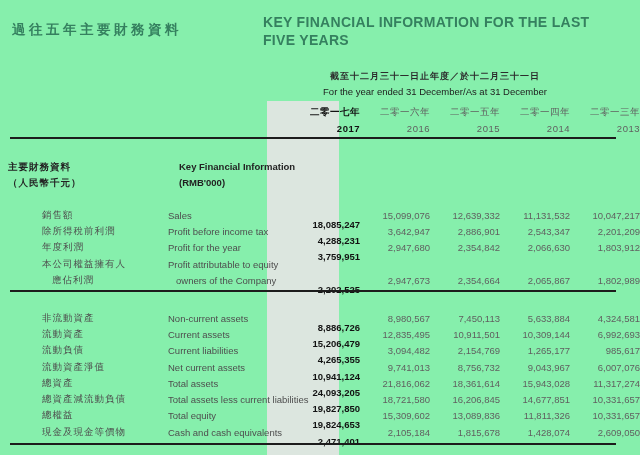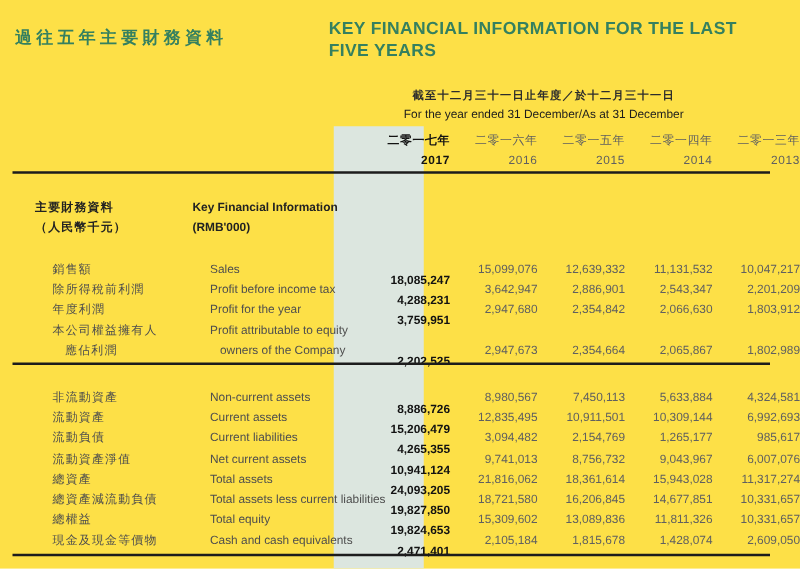--- a/index.html
+++ b/index.html
@@ -1,19 +1,19 @@
 <!DOCTYPE html>
 <html style="--accent: #35805f; --band: #dce6df; --rule: #1c1c1c; --label: #4e4e4e; --graynum: #606060;"><head>
 <meta charset="utf-8">
 <style>
   html,body{margin:0;padding:0;background:#ffffff;}
   .page{
     position:relative;
     width:640px;height:455px;
-    background:#fde047;
+    background:#86efac;
     overflow:hidden;
     font-family:"Liberation Sans","DejaVu Sans",sans-serif;
     color:#333;
   }
   .band{
     position:absolute;left:267px;top:101px;width:72px;height:354px;
     background:var(--band,#dce6df);z-index:0;
   }
   .title-zh{
     position:absolute;left:12px;top:21px;margin:0;
@@ -44,22 +44,22 @@
   .c-en{width:122px;font-size:9.5px;color:var(--label,#4e4e4e);white-space:nowrap;}
   .c-num{width:70px;text-align:right;font-size:9.5px;color:var(--graynum,#606060);white-space:nowrap;}
   .c-num.hl{font-weight:bold;color:#121212;margin-top:18px;}
   .year-cell{width:70px;text-align:right;font-size:9.5px;color:var(--graynum,#6a6a6a);white-space:nowrap;letter-spacing:0.5px;}
   .year-cell.hl{font-weight:bold;color:#121212;}
   .ind-zh{padding-left:10px;box-sizing:border-box;}
   .ind-en{padding-left:8px;box-sizing:border-box;}
   .section-head{
     position:absolute;left:0;top:159px;display:flex;z-index:1;
   }
-  .section-head .col-zh{width:126px;margin-left:28px;}
-  .section-head .col-en{width:200px;}
+  .section-head .col-zh{width:126px;margin-left:8px;}
+  .section-head .col-en{width:200px;margin-left:45px;}
   .section-head div div{font-size:9.5px;font-weight:bold;color:#222;line-height:16px;white-space:nowrap;}
   .section-head .col-zh div{letter-spacing:1px;}
 </style>
 </head>
 <body>
 
 <div class="page">
 
   <div class="band"></div>
 

